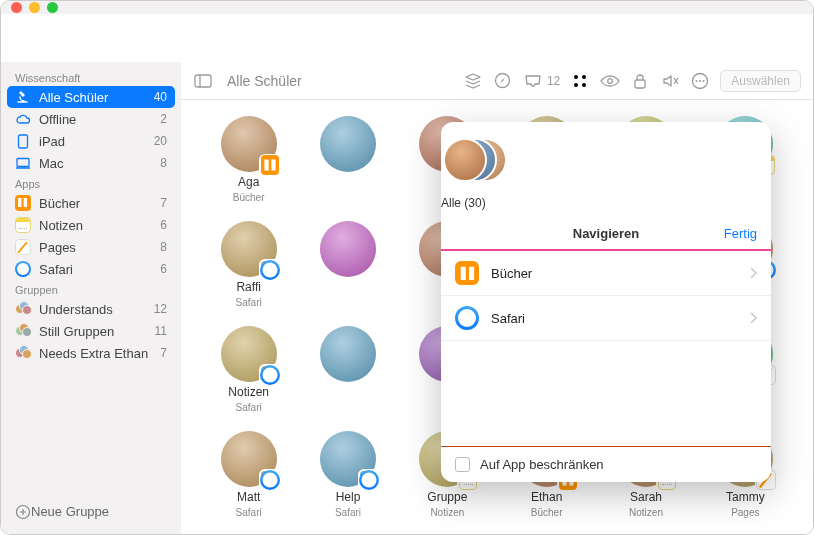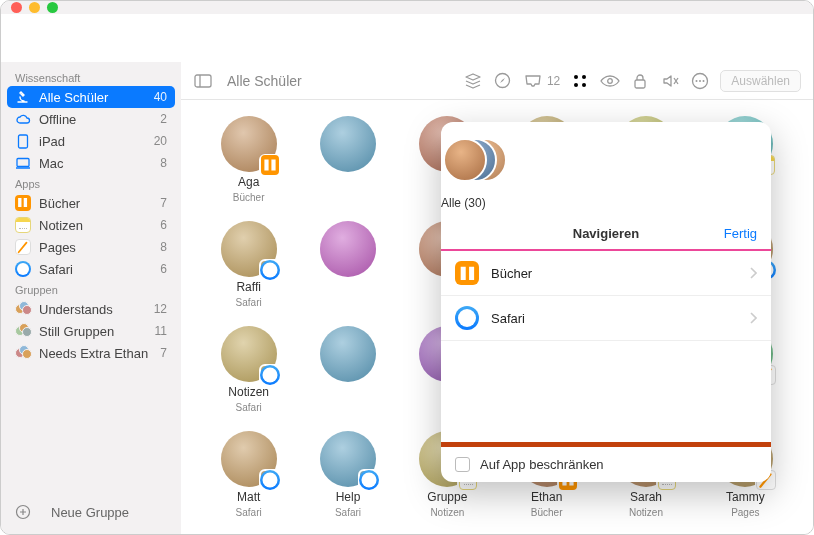--- a/index.html
+++ b/index.html
@@ -11,21 +11,21 @@
   .body { flex:1; display:flex;margin-top:48px; }
   .sidebar { width:180px; background:#f3f1f2; display:flex; flex-direction:column; padding:6px 0; overflow:hidden;}
   .section-title { font-size:11px; color:#888; padding:4px 14px 2px; font-weight:500;}
   .row { display:flex; align-items:center; padding:3px 14px; gap:8px; cursor:default; color:#444;}
   .row .icon { width:16px; height:16px; display:flex; align-items:center; justify-content:center; }
   .row .label { flex:1; font-size:13px; }
   .row .count { font-size:12px; color:#888; }
   .row.selected { background:#0a7aff; color:#fff; border-radius:5px; margin:0 6px; padding:3px 8px;}
   .row.selected .count { color:#fff; opacity:.9;}
   .sidebar-spacer{flex:1;}
-  .newgroup { display:flex; align-items:center; gap:20px; padding:8px 14px; color:#666; font-size:13px;}
+  .newgroup { display:flex; gap:0; padding:8px 14px; color:#666; font-size:13px;}
   .main { flex:1; display:flex; flex-direction:column; background:#fff; position:relative;}
   .toolbar { height:38px; border-bottom:1px solid #e5e5e5; display:flex; align-items:center; padding:0 12px; gap:10px; color:#9a9a9a;}
   .toolbar .title { font-size:14px; color:#888; margin-left:4px;}
   .toolbar .spacer{flex:1;}
   .tbicon { width:20px; height:20px; display:flex; align-items:center; justify-content:center; color:#9a9a9a;}
   .inbox-count{font-size:12px; color:#9a9a9a; margin-left:-6px;}
   .select-btn { color:#bbb; padding:3px 10px; border:1px solid #e0e0e0; border-radius:5px; font-size:12px; background:#fafafa;}
   .grid { flex:1; padding:16px 24px; display:grid; grid-template-columns: repeat(6, 1fr); gap:18px 12px; overflow:hidden; align-content:start;}
   .student { display:flex; flex-direction:column; align-items:center; gap:3px; }
   .avatar { width:56px; height:56px; border-radius:50%; position:relative; }
@@ -46,21 +46,21 @@
   .stack { position:relative; width:70px; height:48px;}
   .stack .sa{ position:absolute; width:44px; height:44px; border-radius:50%; border:2px solid #fff;}
   .pop-count{font-size:12px; color:#333;}
   .pop-header{ position:relative; text-align:center; font-size:13px; font-weight:600; padding:8px 7px; border-bottom:2px solid #ec4899;}
   .done { position:absolute; right:14px; top:8px; color:#0a7aff; font-size:13px; font-weight:400;}
   .pop-list{ }
   .pop-row{ display:flex; align-items:center; gap:12px; padding:10px 14px; border-bottom:1px solid #eee;}
   .pop-row .appicon{width:24px;height:24px;border-radius:6px;}
   .pop-row .chev{color:#ccc;}
   .pop-row .lbl{flex:1; font-size:13px; color:#222;}
-  .pop-footer{ margin-top:auto; border-top:5px solid #c2410c; padding:10px 14px; display:flex; align-items:center; gap:10px;}
+  .pop-footer{ margin-top:auto; border-top:1px solid #c2410c; padding:10px 14px; display:flex; align-items:center; gap:10px;}
   .chk{width:15px;height:15px;border:1px solid #bbb;border-radius:3px;}
   svg{display:block;}
 </style>
 </head>
 <body>
 
 <div class="window">
   <div class="titlebar">
     <div class="dot red"></div>
     <div class="dot yellow"></div>

